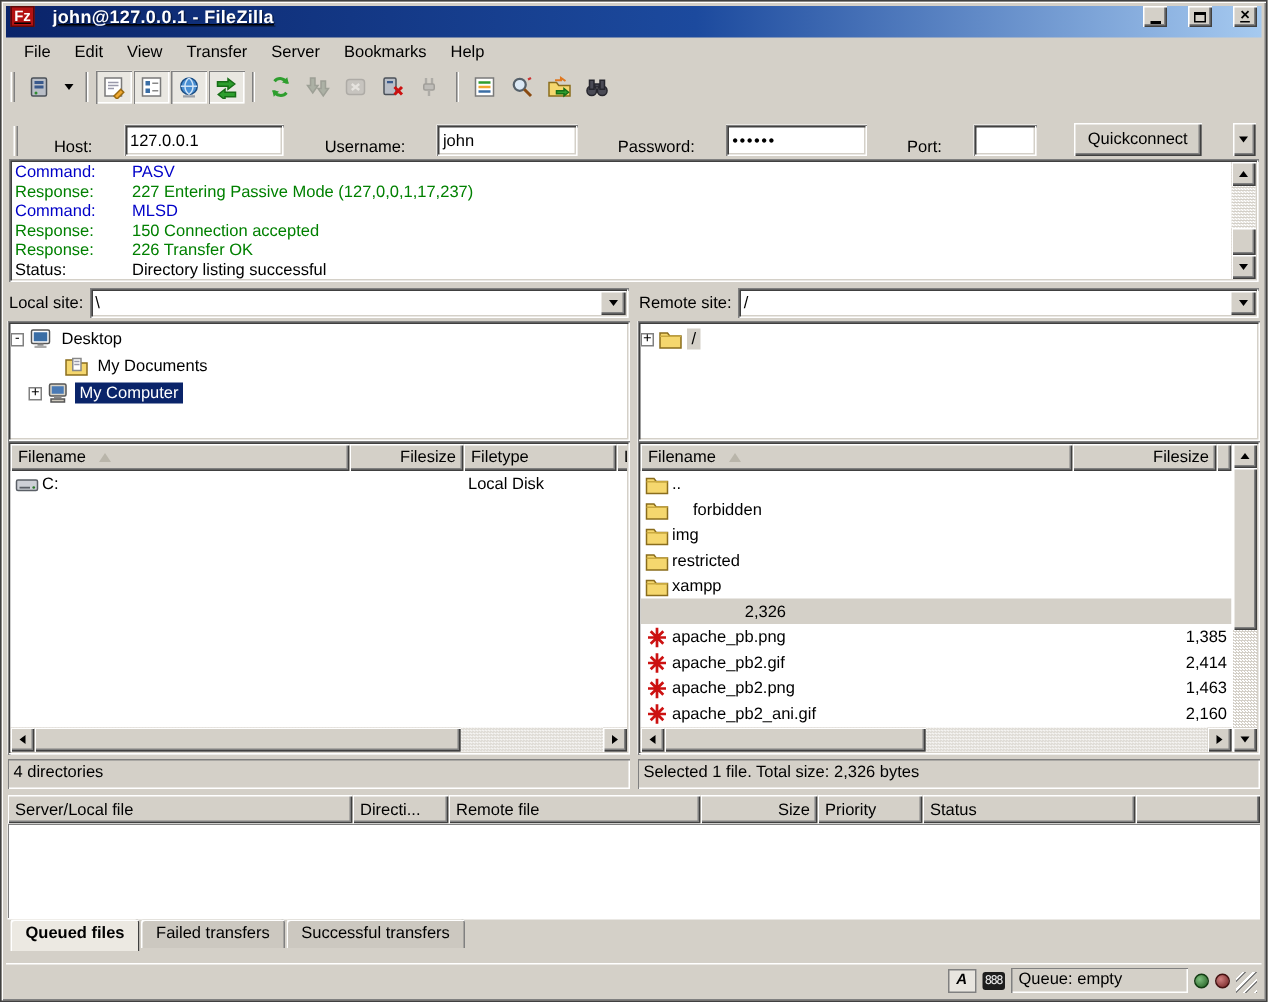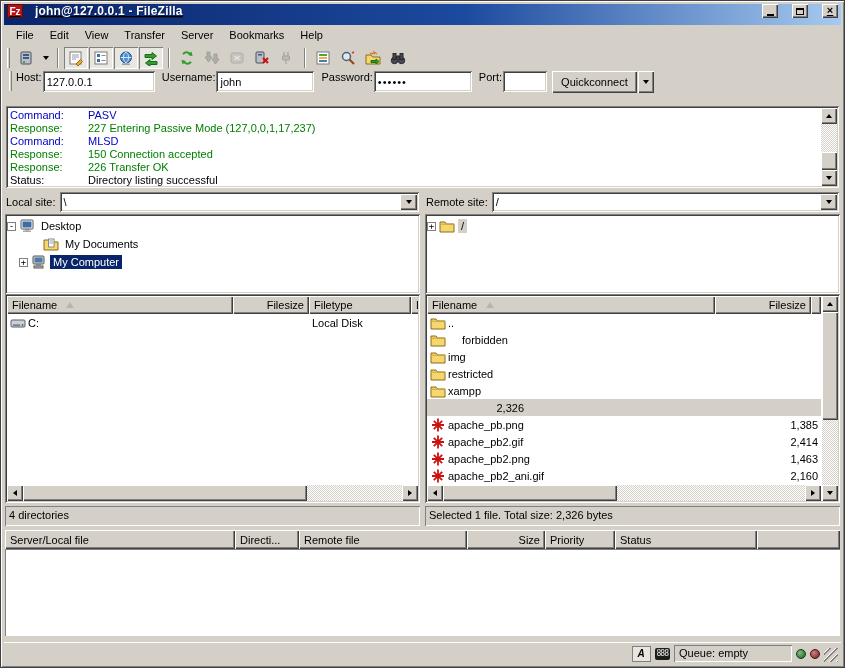--- a/index.html
+++ b/index.html
@@ -37,21 +37,21 @@
   .grip{ width:3px; height:20px; border-left:1px solid #fff; border-right:1px solid #808080; margin:0 3px 0 1px; }
   .tb-sep{ width:2px; height:20px; border-left:1px solid #808080; border-right:1px solid #fff; margin:0 4px; }
   .tb-btn{ width:24px; height:22px; display:flex; align-items:center; justify-content:center; }
   .tb-btn.pressed{ background:#e9e7e1;
     box-shadow: inset 1px 1px 0 #808080, inset -1px -1px 0 #fff; }
   .tb-btn.disabled svg{ opacity:.4; filter:grayscale(85%); }
   .tb-drop{ width:13px; height:22px; display:flex; align-items:center; justify-content:center; }
   .caret{ width:0; height:0; border-left:3.5px solid transparent; border-right:3.5px solid transparent; border-top:4px solid #000; }
 
   
-  .quickbar{ height:33px; flex:0 0 33px; display:flex; align-items:flex-start; gap:1px; padding:0 4px; }
+  .quickbar{ height:33px; flex:0 0 33px; display:flex; align-items:flex-end; gap:21px; padding:0 4px; }
   .qc-label{ white-space:nowrap; }
   .qc-input{ height:21px; background:#fff; display:flex; align-items:center; padding:0 4px;
     box-shadow: inset 1px 1px 0 #808080, inset -1px -1px 0 #fff, inset 2px 2px 0 #404040, inset -2px -2px 0 #d4d0c8; }
   .qc-btn{ height:22px; padding:0 9px; display:flex; align-items:center; }
   .qc-drop{ width:16px; height:22px; display:flex; align-items:center; justify-content:center; }
 
   
   .logpane{ margin:2px; height:82px; flex:0 0 82px; display:flex; background:#fff;
     box-shadow: inset 1px 1px 0 #808080, inset -1px -1px 0 #fff, inset 2px 2px 0 #404040, inset -2px -2px 0 #d4d0c8; }
   .log-lines{ flex:1; padding:3px 4px; overflow:hidden; }
@@ -647,20 +647,25 @@
         </div>
       <div class="hcell" style="width:70px; flex:0 0 70px;">
           <span>Priority</span>
         </div>
       <div class="hcell" style="width:142px; flex:0 0 142px;">
           <span>Status</span>
         </div>
       <div class="hcell" style="flex:1;"></div>
     </div>
     <div class="queue-body"></div>
+    <div class="tabs">
+      <div class="tab active"><span>Queued files</span></div>
+      <div class="tab"><span>Failed transfers</span></div>
+      <div class="tab"><span>Successful transfers</span></div>
+    </div>
   </div>
 
   <div class="bottom-strip"></div>
 
   <div class="statusbar">
     <div class="dt-icon">
         <span>A</span>
       </div>
     <div class="speed-icon">
         <span>888</span>

